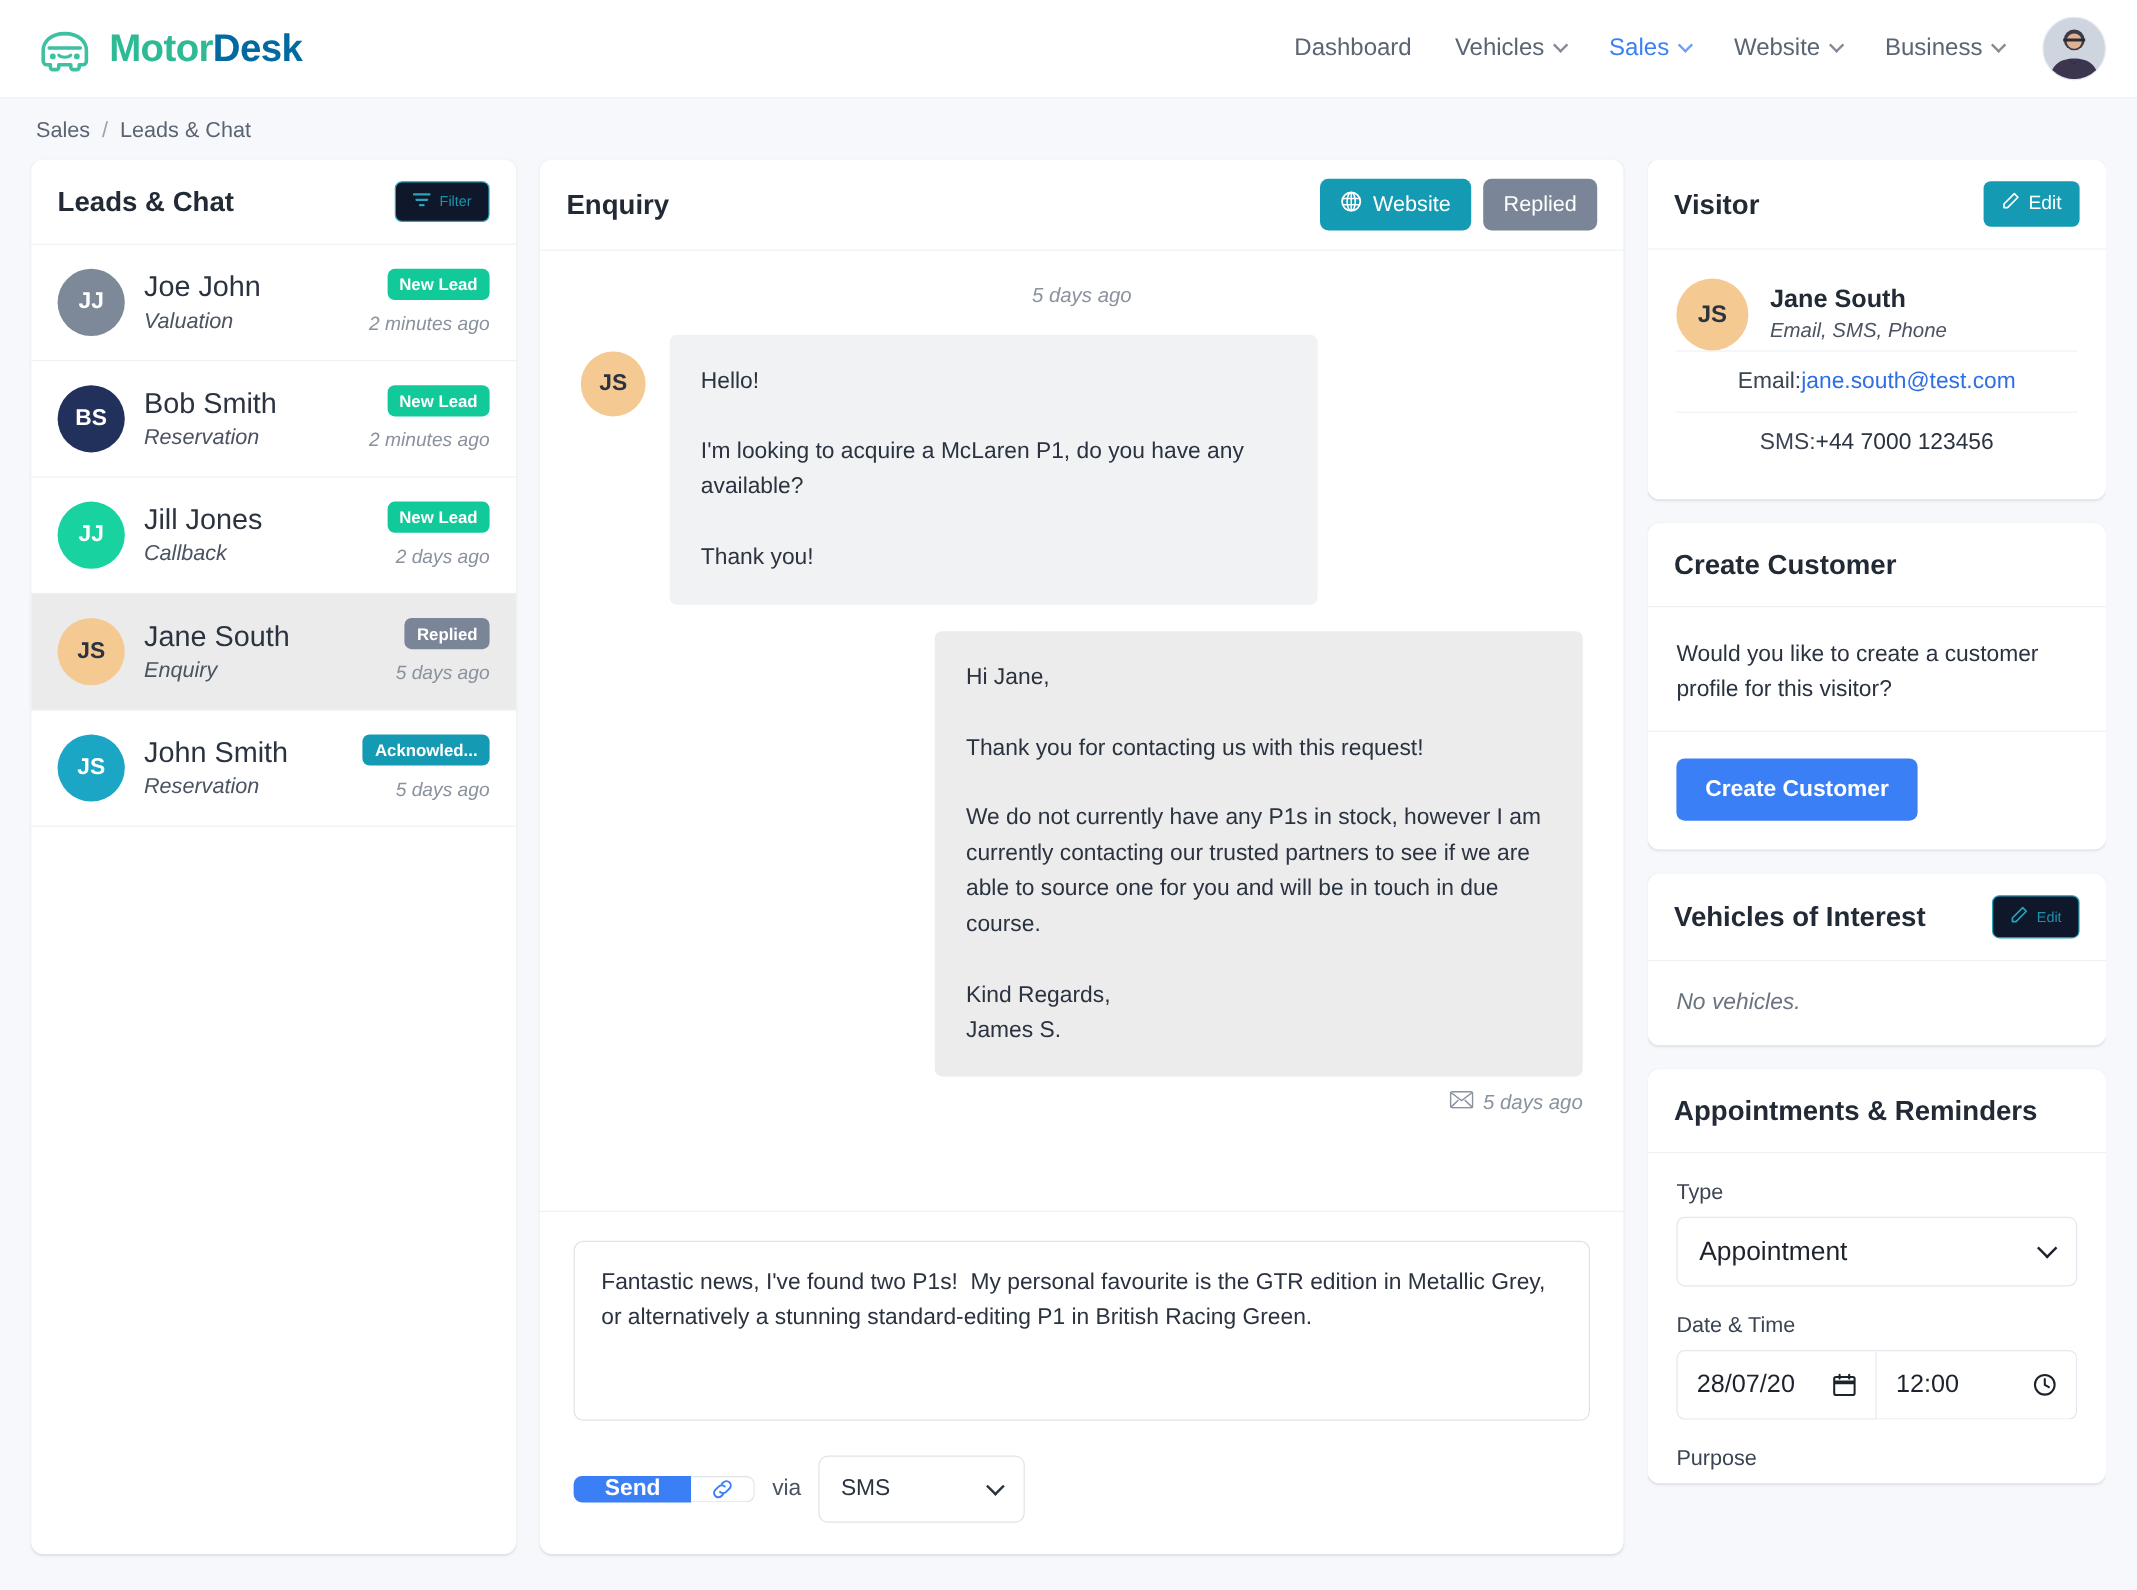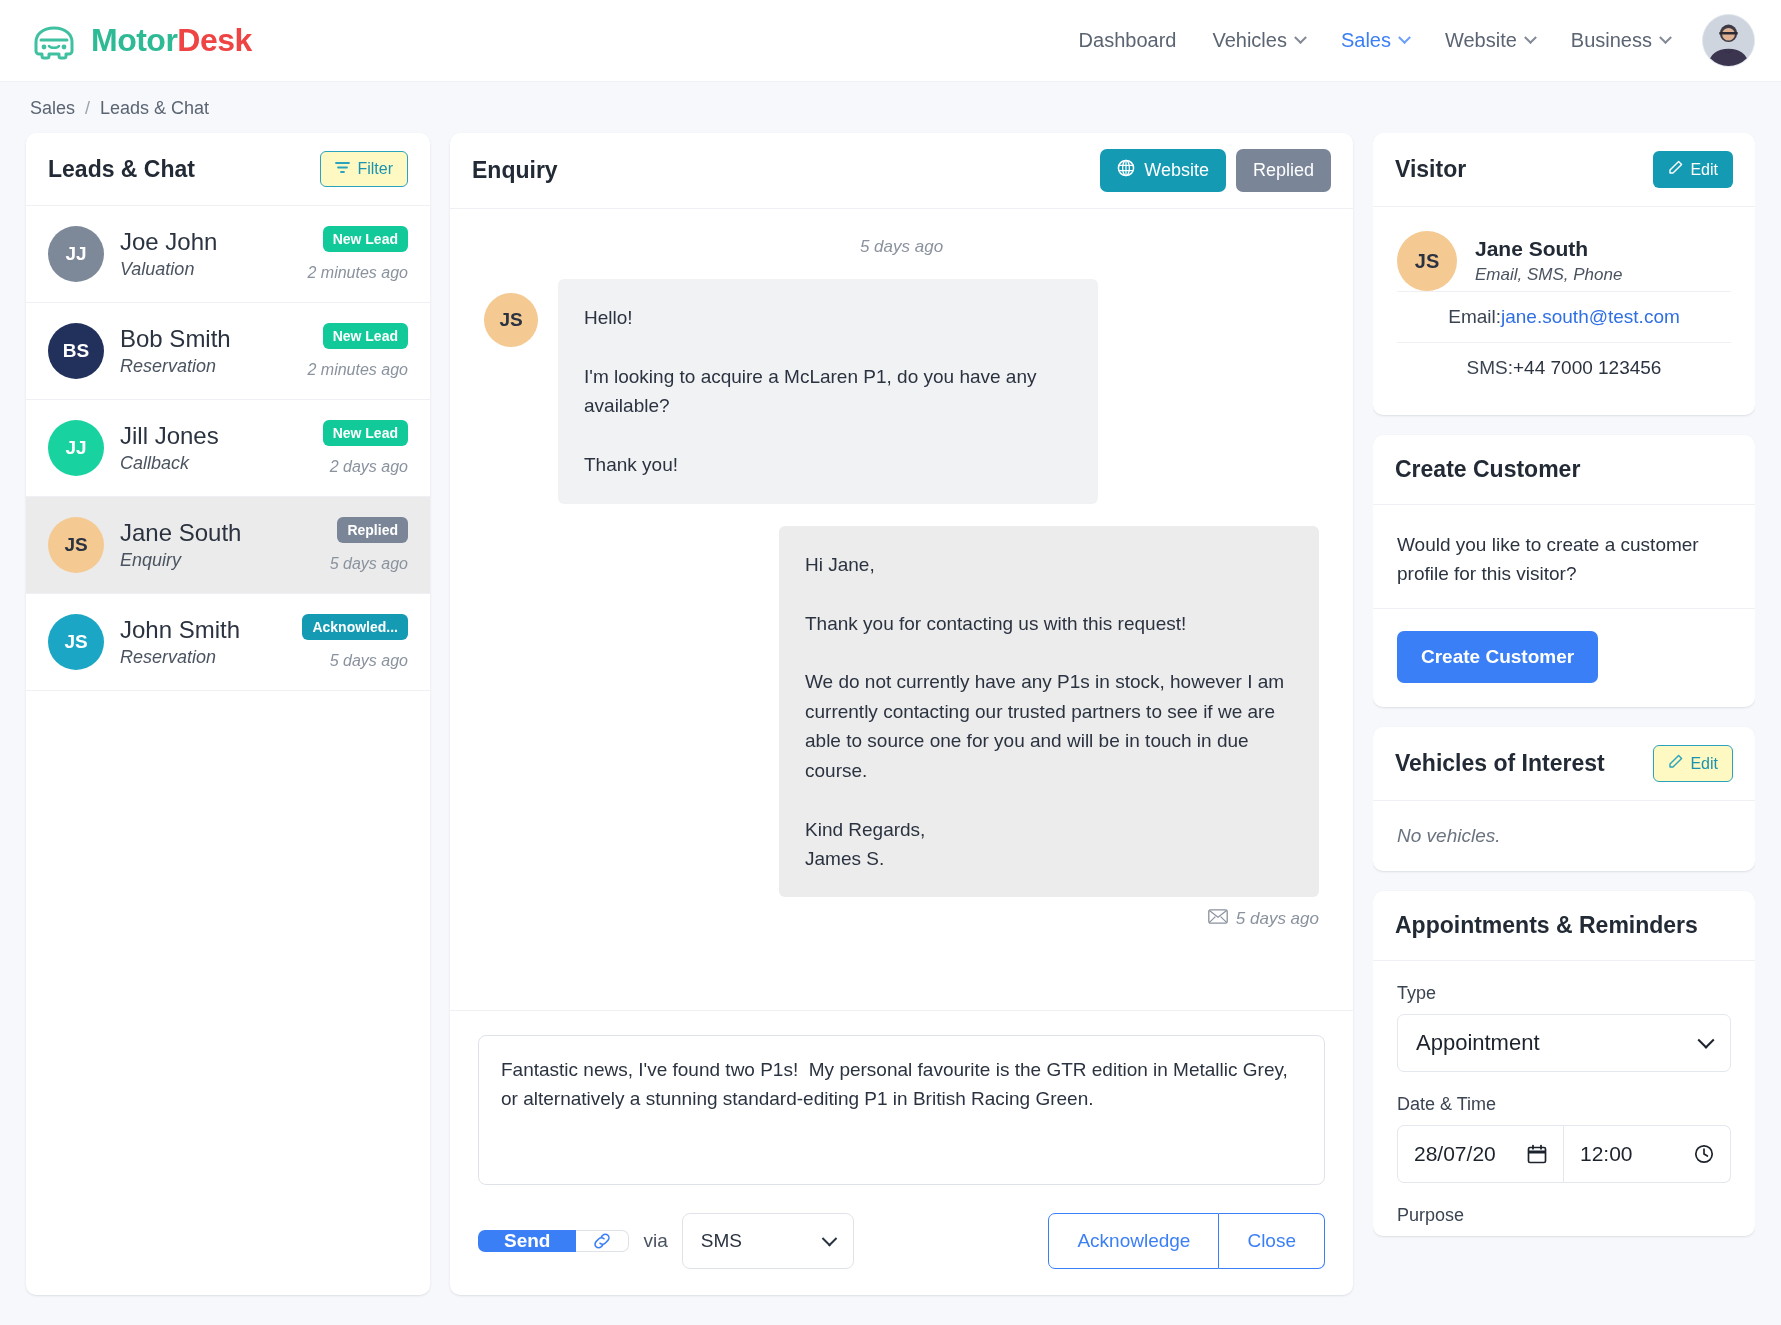--- a/index.html
+++ b/index.html
@@ -23,21 +23,21 @@
   }
   .brand { display: flex; align-items: center; gap: 13px; }
   .brand-logo { width: 48px; height: 40px; display: block; }
   .brand-text {
     font-size: 32px;
     font-weight: 700;
     letter-spacing: -0.5px;
     white-space: nowrap;
   }
   .brand-text .b1 { color: #2fba96; }
-  .brand-text .b2 { color: #ef4444; }
+  .brand-text .b2 { color: #0369a1; }
 
   .nav { margin-left: auto; display: flex; align-items: center; gap: 0px; }
   .nav-item {
     display: flex;
     align-items: center;
     gap: 9px;
     font-size: 20px;
     color: #5b6472;
     padding: 10px 18px;
     cursor: pointer;
@@ -103,23 +103,23 @@
   .col-left {
     width: 404px;
     flex: none;
     height: 1162px;
     display: flex;
     flex-direction: column;
   }
   .btn-outline-teal {
     border: 1px solid #2ba3bd;
     color: #1c93ae;
-    background: #fef9c3;
+    background: #0f172a;
     border-radius: 6px;
-    font-size: 16px;
+    font-size: 12px;
     padding: 8px 14px;
     display: inline-flex;
     align-items: center;
     gap: 7px;
     cursor: pointer;
     white-space: nowrap;
   }
   .lead-list { flex: 1 1 auto; overflow: hidden; }
   .lead {
     display: flex;
@@ -633,24 +633,20 @@
           </button>
         </div>
 
         <span class="via-label">via</span>
 
         <div class="select-box">
           <span>SMS</span>
           <span class="cv"></span>
         </div>
 
-        <div class="right-actions">
-          <button class="btn-ghost-blue">Acknowledge</button>
-          <button class="btn-ghost-blue">Close</button>
-        </div>
       </div>
     </div>
   </div>
 
   <div class="col-right">
 
     <div class="card">
       <div class="card-head">
         <div class="card-title">Visitor</div>
         <button class="btn-teal-solid">

